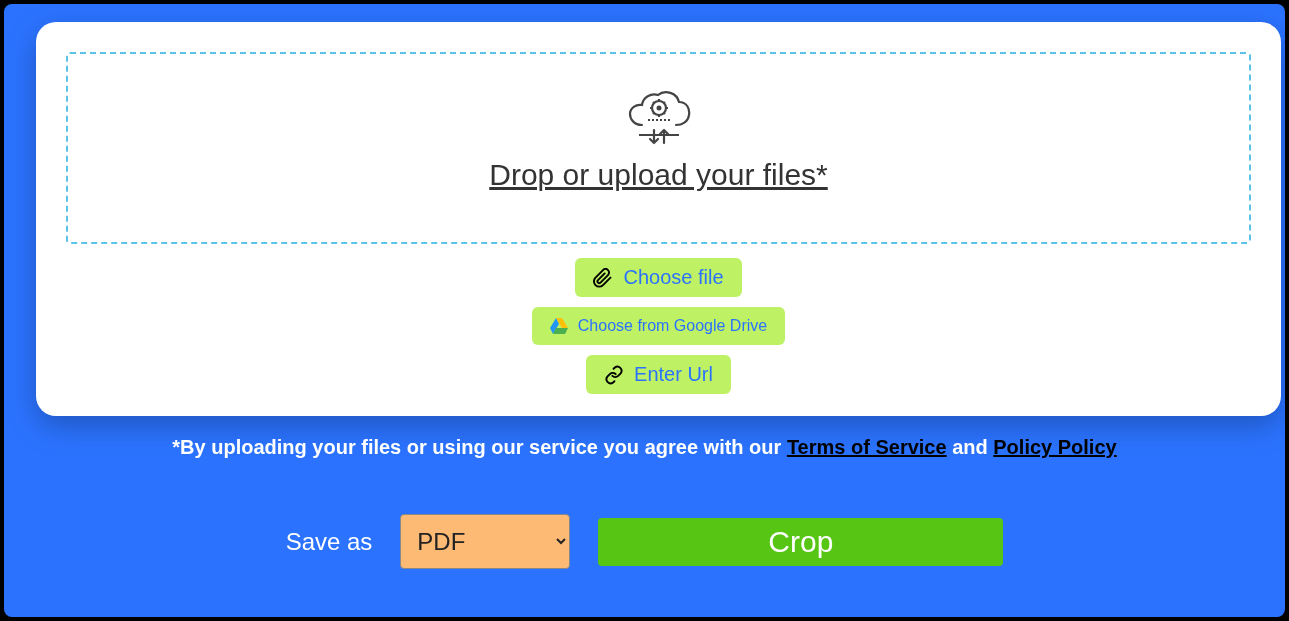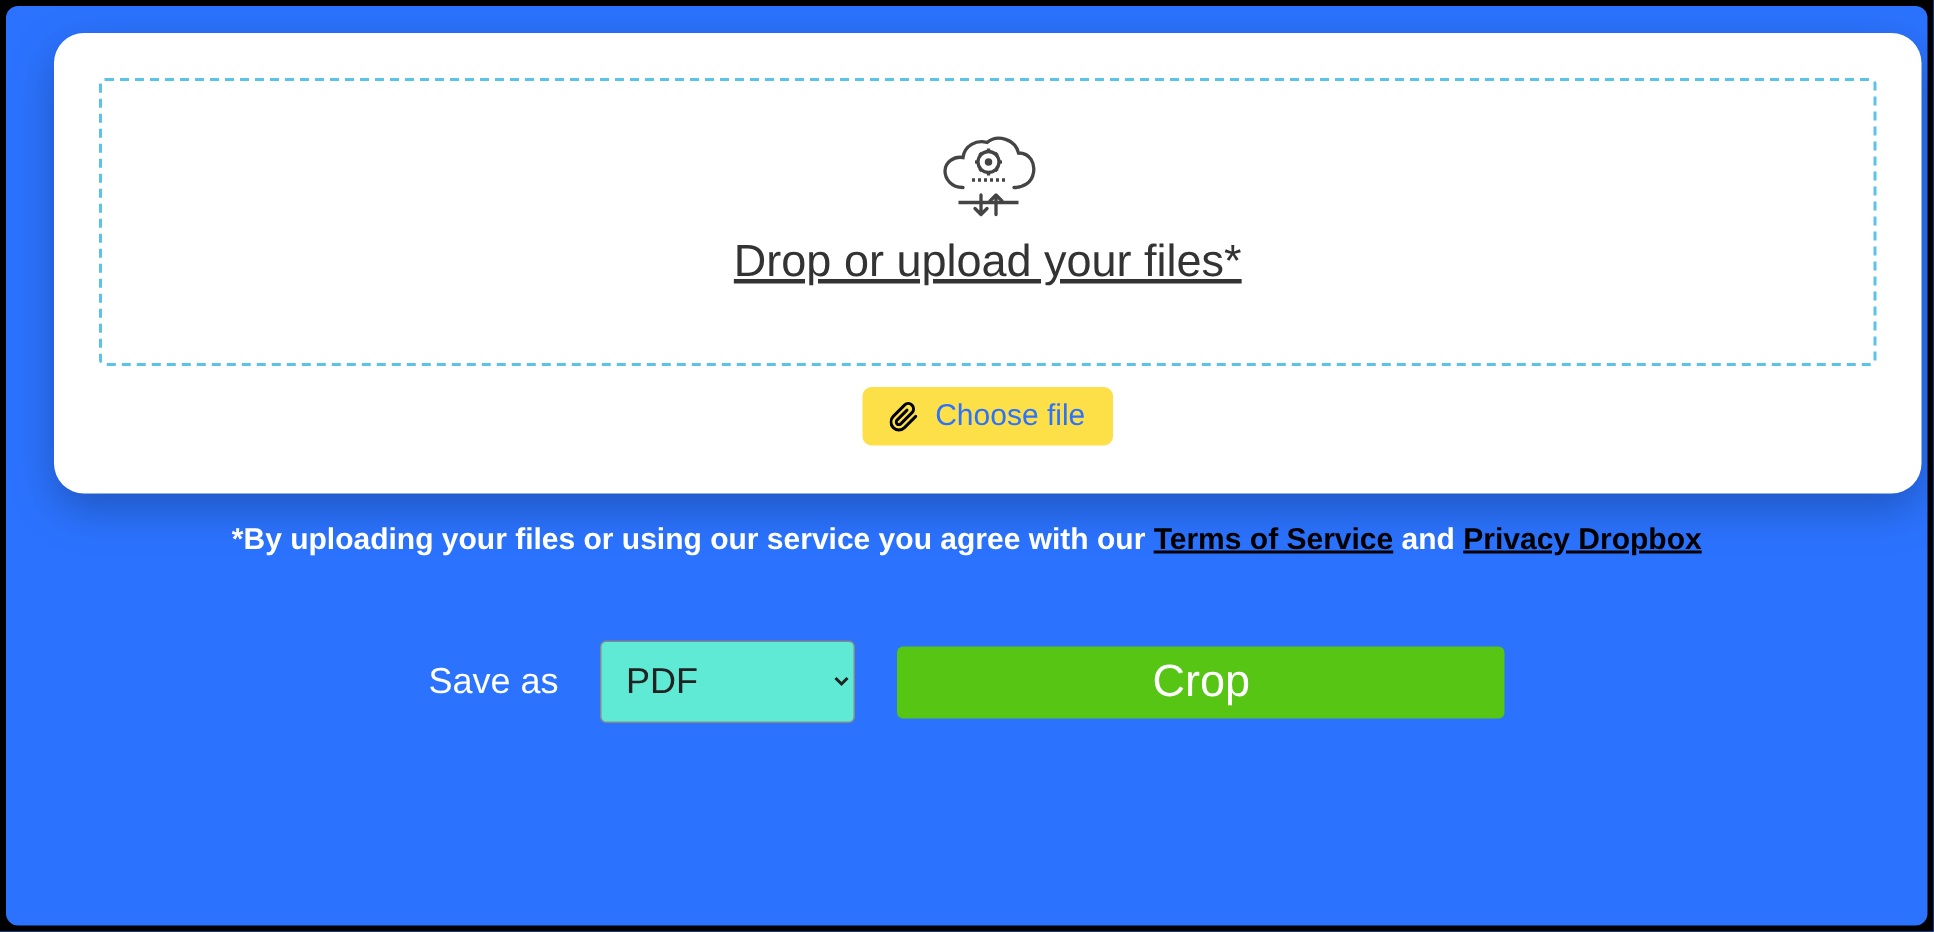--- a/index.html
+++ b/index.html
@@ -55,21 +55,21 @@
       align-items: center;
       gap: 10px;
       margin-top: 14px;
     }
     .button-row {
       display: flex;
       gap: 10px;
       justify-content: center;
     }
     .soft-btn {
-      background: #fde047;
+      background: #bef264;
       border: none;
       border-radius: 6px;
       padding: 10px 18px;
       font-size: 16px;
       display: flex;
       align-items: center;
       gap: 10px;
       cursor: pointer;
       color: #2B73FF;
     }
@@ -103,21 +103,21 @@
       color: #fff;
       font-size: 24px;
     }
     .format-select {
       width: 170px;
       height: 55px;
       font-size: 24px;
       padding: 0 12px;
       border: 1px solid #888;
       border-radius: 4px;
-      background: #5eead4;
+      background: #fdba74;
       color: #222;
       cursor: pointer;
     }
     .crop-button {
       background: #56c513;
       color: #fff;
       border: none;
       width: 405px;
       height: 48px;
       font-size: 30px;
@@ -164,29 +164,49 @@
           <span class="icon-box">
             <svg width="20" height="20" viewBox="0 0 24 24">
               <path d="M21 11.5l-9 9c-2.5 2.5-6.5 2.5-9 0s-2.5-6.5 0-9l9-9c1.7-1.7 4.3-1.7 6 0s1.7 4.3 0 6l-9 9c-.8.8-2.2.8-3 0s-.8-2.2 0-3l8-8" fill="none" stroke="#000" stroke-width="2.3" stroke-linecap="round"></path>
             </svg>
           </span>
           <span>Choose file</span>
         </button>
       </div>
 
       <div class="button-row">
-
-      </div>
-
+        <button class="soft-btn">
+          <span class="icon-box">
+            <svg width="18" height="16" viewBox="0 0 18 16">
+              <path d="M6 0 L12 0 L18 10 L12 10 Z" fill="#FFC107"></path>
+              <path d="M6 0 L0 10 L3 16 L9 6 Z" fill="#2196F3"></path>
+              <path d="M3 16 L15 16 L18 10 L6 10 Z" fill="#4CAF50"></path>
+            </svg>
+          </span>
+          <span>Choose from Google Drive</span>
+        </button>
+
+      </div>
+
+      <div class="button-row">
+        <button class="soft-btn large">
+          <span class="icon-box">
+            <svg width="20" height="20" viewBox="0 0 24 24">
+              <path d="M10 13a5 5 0 0 0 7 0l3-3a5 5 0 0 0-7-7l-1.5 1.5M14 11a5 5 0 0 0-7 0l-3 3a5 5 0 0 0 7 7l1.5-1.5" fill="none" stroke="#000" stroke-width="2.3" stroke-linecap="round"></path>
+            </svg>
+          </span>
+          <span>Enter Url</span>
+        </button>
+      </div>
 
     </div>
   </div>
 
   <div class="disclaimer">
-    <span>*By uploading your files or using our service you agree with our </span><a href="#">Terms of Service</a><span> and </span><a href="#">Privacy Dropbox</a>
+    <span>*By uploading your files or using our service you agree with our </span><a href="#">Terms of Service</a><span> and </span><a href="#">Policy Policy</a>
   </div>
 
   <div class="action-bar">
     <span class="saveas-label">Save as</span>
     <select class="format-select">
       <option>PDF</option>
     </select>
     <button class="crop-button">Crop</button>
   </div>
 

